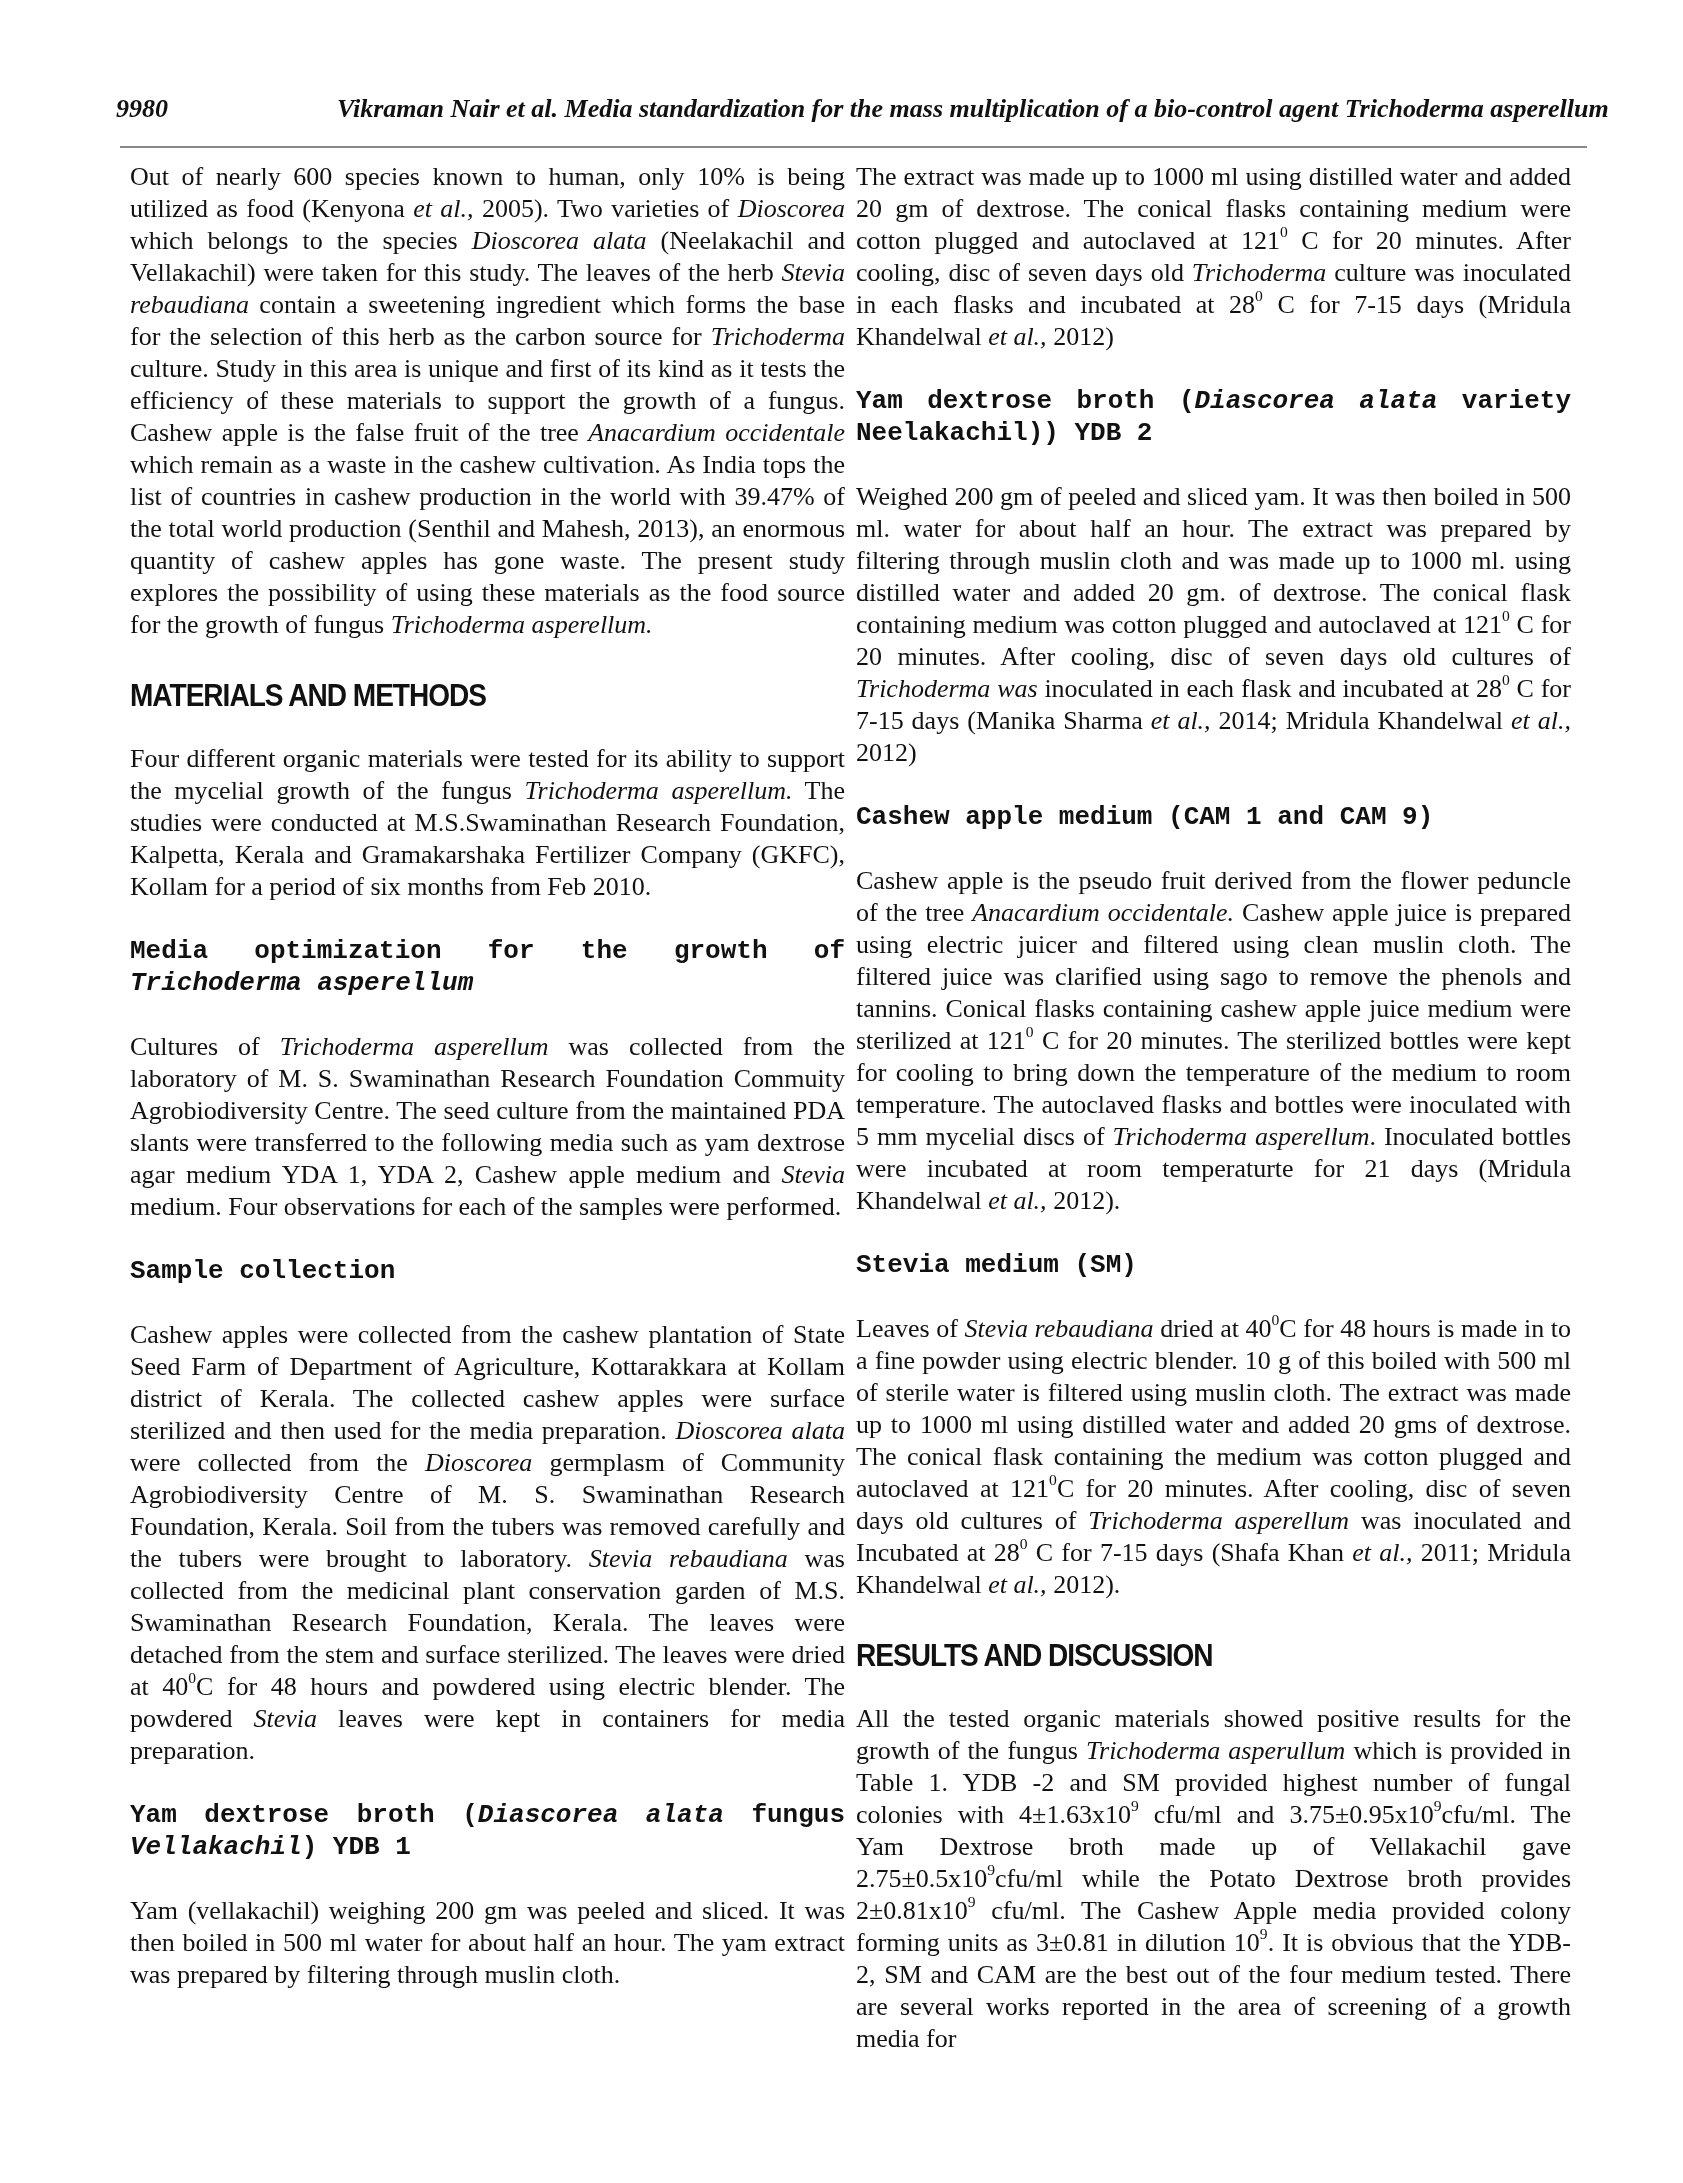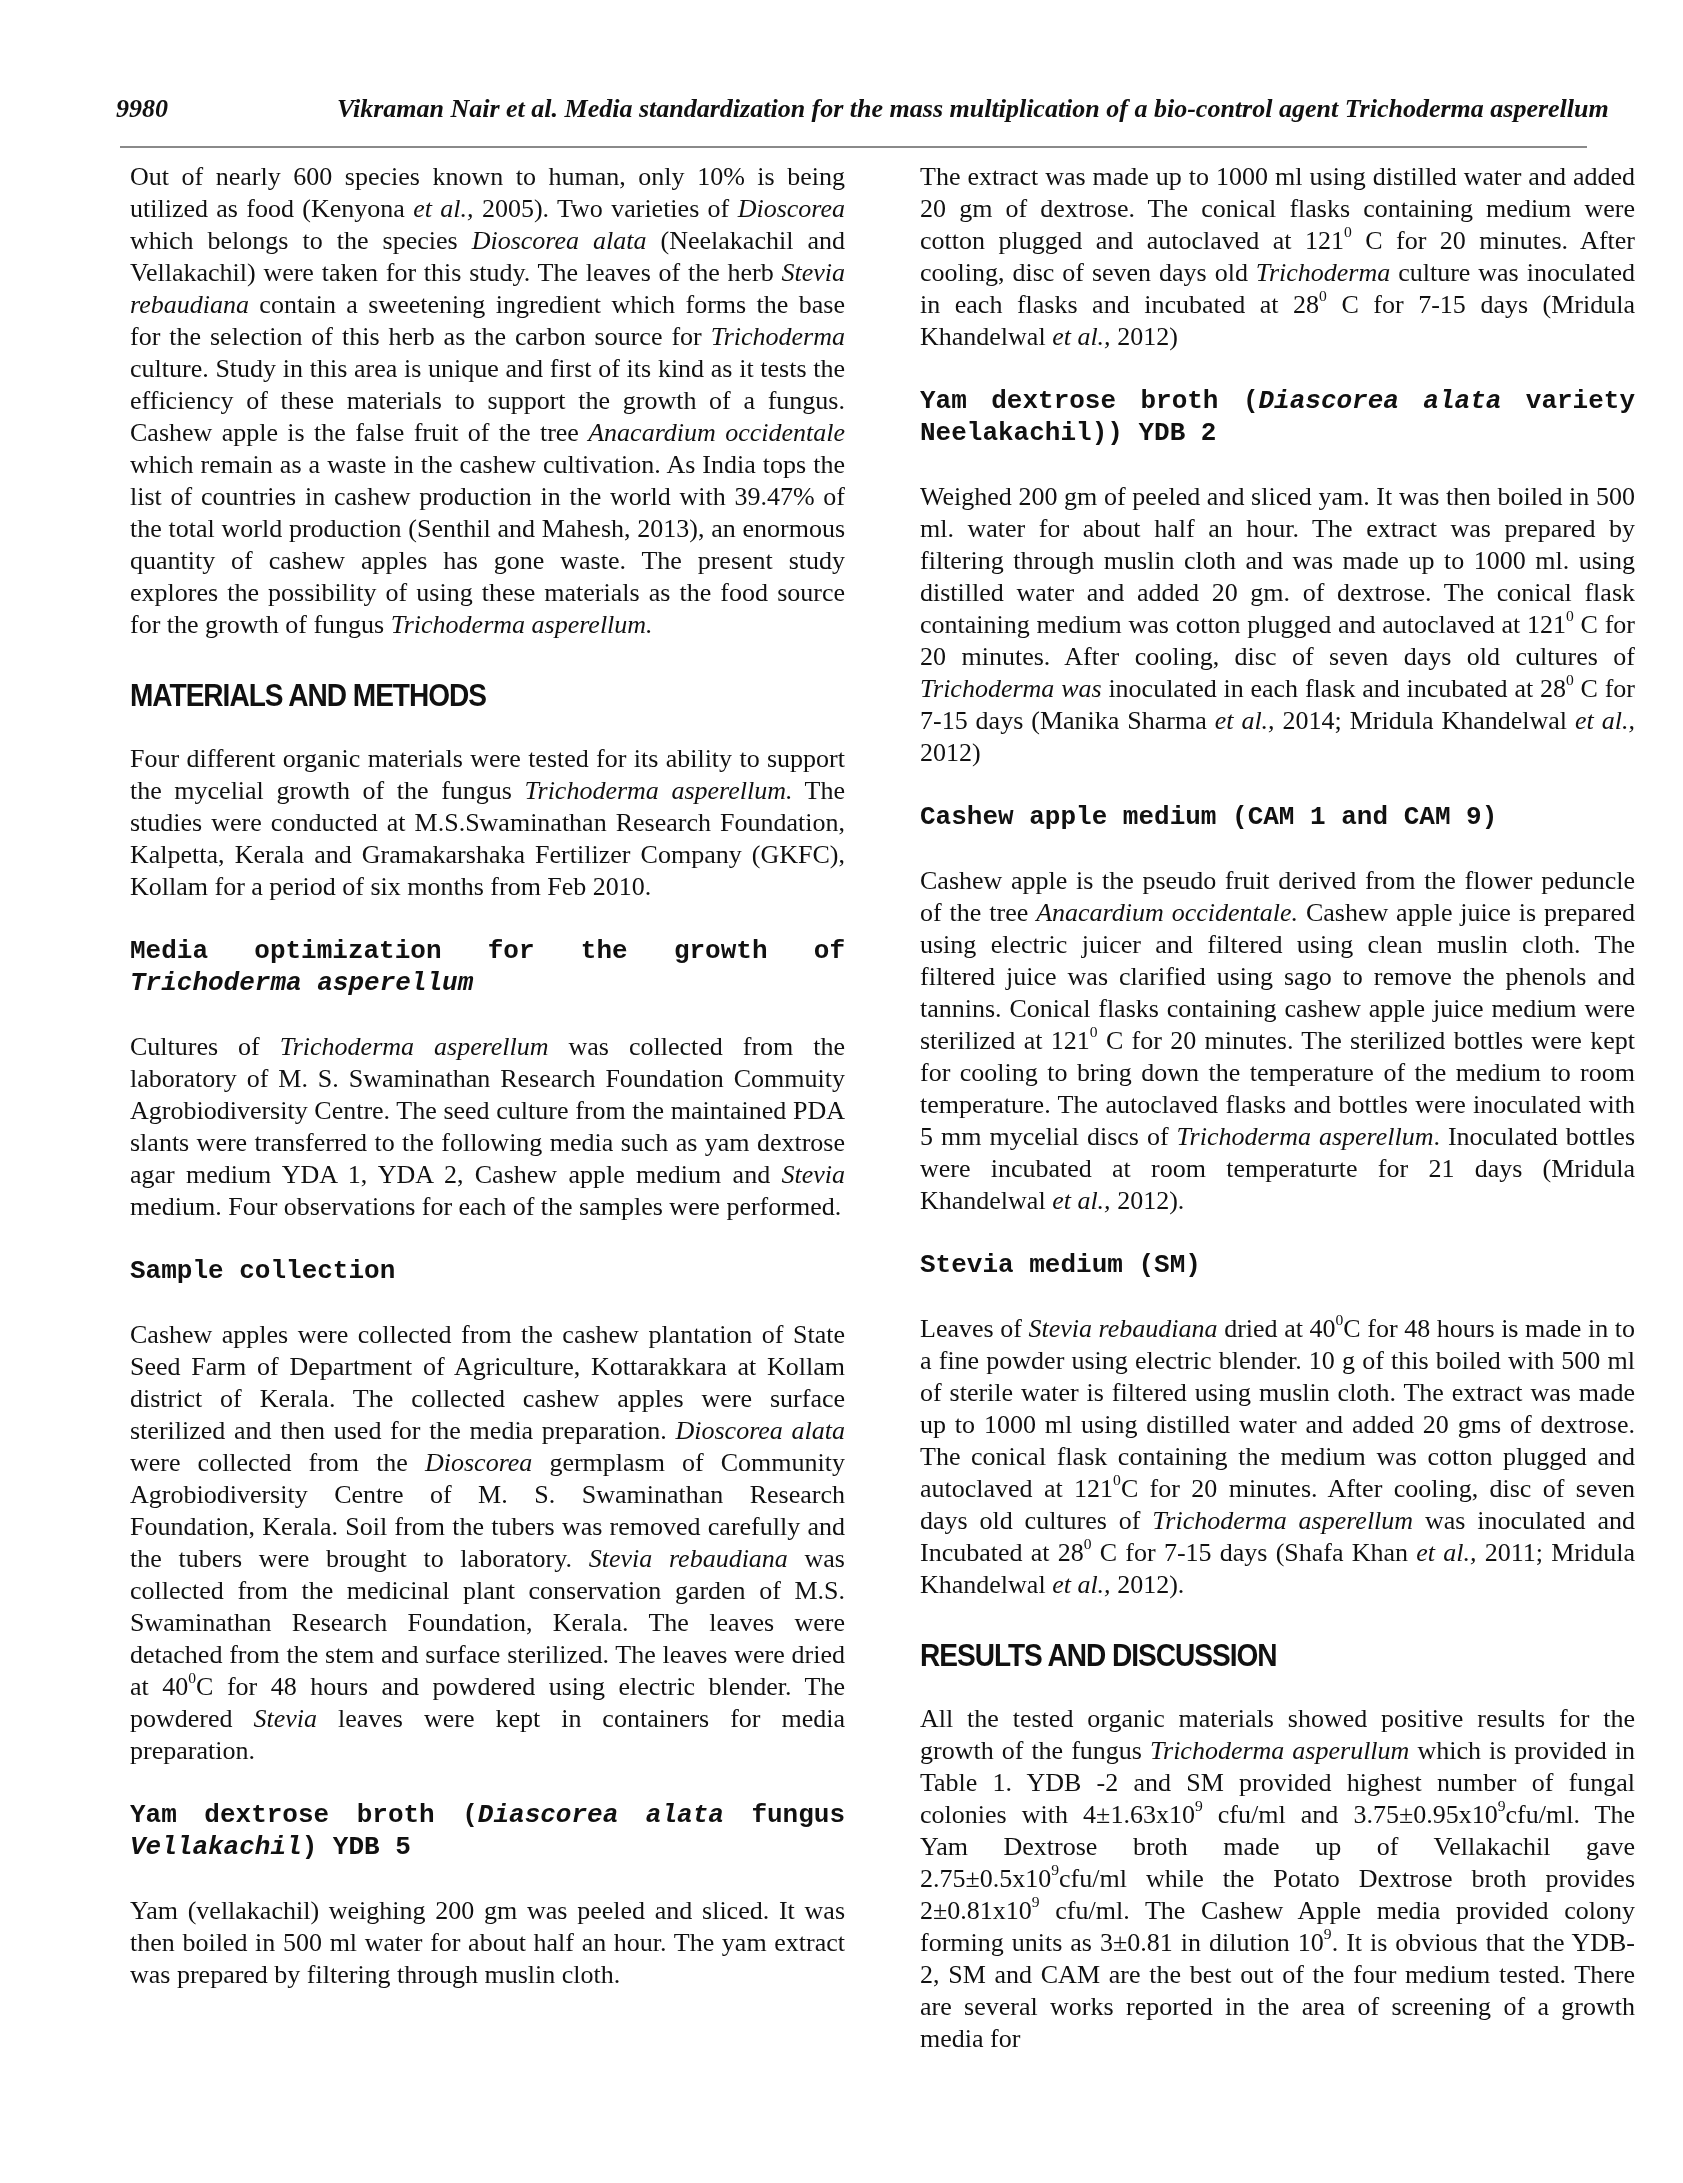--- a/index.html
+++ b/index.html
@@ -15,21 +15,21 @@
   .running-header .page-num { position: absolute; left: 0; top: 0; }
   .running-header .running-title { position: absolute; left: 221px; top: 0; white-space: nowrap; text-align: right; }
   .header-rule {
     position: absolute; top: 146px; left: 120px; width: 1467px; height: 2.2px; background: #8a8a8a;
   }
   .column {
     position: absolute; top: 161px; width: 715px;
     font-size: 26px; line-height: 32px; text-align: justify;
   }
   .col-left { left: 130px; }
-  .col-right { left: 920px; }
+  .col-right { left: 856px; }
   .para { margin: 0 0 32px 0; text-align: justify; }
   .para:last-child { margin-bottom: 0; }
   .subhead { margin: 0 0 32px 0; font-weight: bold; text-align: justify; font-family: Liberation Mono, monospace; }
   .section-head {
     margin: 5.8px 0 26px 0; font-family: "Liberation Sans", sans-serif; font-weight: bold;
     font-size: 30.5px; line-height: 44px; letter-spacing: -1.1px; transform: scaleX(0.92); transform-origin: left;
   }
   i, .it { font-style: italic; }
   sup { font-size: 60%; line-height: 0; vertical-align: 0.75em; }
 </style>
@@ -43,21 +43,21 @@
 <div class="header-rule"></div>
 
 <div class="column col-left">
     <p class="para"><span>Out of nearly 600 species known to human, only 10% is being utilized as food (Kenyona </span><i>et al.,</i><span> 2005). Two varieties of </span><i>Dioscorea</i><span> which belongs to the species </span><i>Dioscorea alata</i><span> (Neelakachil and Vellakachil) were taken for this study. The leaves of the herb </span><i>Stevia rebaudiana</i><span> contain a sweetening ingredient which forms the base for the selection of this herb as the carbon source for </span><i>Trichoderma</i><span> culture. Study in this area is unique and first of its kind as it tests the efficiency of these materials to support the growth of a fungus. Cashew apple is the false fruit of the tree </span><i>Anacardium occidentale</i><span> which remain as a waste in the cashew cultivation. As India tops the list of countries in cashew production in the world with 39.47% of the total world production (Senthil and Mahesh, 2013), an enormous quantity of cashew apples has gone waste. The present study explores the possibility of using these materials as the food source for the growth of fungus </span><i>Trichoderma asperellum.</i></p>
     <div class="section-head"><span>MATERIALS AND METHODS</span></div>
     <p class="para"><span>Four different organic materials were tested for its ability to support the mycelial growth of the fungus </span><i>Trichoderma asperellum.</i><span> The studies were conducted at M.S.Swaminathan Research Foundation, Kalpetta, Kerala and Gramakarshaka Fertilizer Company (GKFC), Kollam for a period of six months from Feb 2010.</span></p>
     <div class="subhead"><span>Media optimization for the growth of </span><i>Trichoderma asperellum</i></div>
     <p class="para"><span>Cultures of </span><i>Trichoderma asperellum</i><span> was collected from the laboratory of M. S. Swaminathan Research Foundation Commuity Agrobiodiversity Centre. The seed culture from the maintained PDA slants were transferred to the following media such as yam dextrose agar medium YDA 1, YDA 2, Cashew apple medium and </span><i>Stevia</i><span> medium.  Four observations for each of the samples were performed.</span></p>
     <div class="subhead"><span>Sample collection</span></div>
     <p class="para"><span>Cashew apples were collected from the cashew plantation of State Seed Farm of Department of Agriculture, Kottarakkara at Kollam district of Kerala. The collected cashew apples were surface sterilized and then used for the media preparation. </span><i>Dioscorea alata</i><span> were collected from the </span><i>Dioscorea</i><span> germplasm of Community Agrobiodiversity Centre of M. S. Swaminathan Research Foundation, Kerala. Soil from the tubers was removed carefully and the tubers were brought to laboratory. </span><i>Stevia rebaudiana</i><span> was collected from the medicinal plant conservation garden of M.S. Swaminathan Research Foundation, Kerala. The leaves were detached from the stem and surface sterilized. The leaves were dried at 40</span><sup>0</sup><span>C for 48 hours and powdered using electric blender. The powdered </span><i>Stevia</i><span> leaves were kept in containers for media preparation.</span></p>
-    <div class="subhead"><span>Yam dextrose broth (</span><i>Diascorea alata</i><span> fungus </span><i>Vellakachil</i><span>) YDB 5</span></div>
+    <div class="subhead"><span>Yam dextrose broth (</span><i>Diascorea alata</i><span> fungus </span><i>Vellakachil</i><span>) YDB 1</span></div>
     <p class="para"><span>Yam (vellakachil) weighing 200 gm was peeled and sliced. It was then boiled in 500 ml water for about half an hour. The yam extract was prepared by filtering through muslin cloth.</span></p>
   </div>
 <div class="column col-right">
     <p class="para"><span>The extract was made up to 1000 ml using distilled water and added 20 gm of dextrose. The conical flasks containing medium were cotton plugged and autoclaved at 121</span><sup>0</sup><span> C for 20 minutes. After cooling, disc of seven days old </span><i>Trichoderma</i><span> culture was inoculated in each flasks and incubated at 28</span><sup>0</sup><span> C for 7-15 days (Mridula Khandelwal </span><i>et al.,</i><span> 2012)</span></p>
     <div class="subhead"><span>Yam dextrose broth (</span><i>Diascorea alata</i><span> variety Neelakachil)) YDB 2</span></div>
     <p class="para"><span>Weighed 200 gm of peeled and sliced yam.   It was then boiled in 500 ml. water for about half an hour. The extract was prepared by filtering through muslin cloth and was made up to 1000 ml. using distilled water and added 20 gm. of dextrose. The conical flask containing medium was cotton plugged and autoclaved at 121</span><sup>0</sup><span> C for 20 minutes. After cooling, disc of seven days old cultures of </span><i>Trichoderma was</i><span> inoculated in each flask and incubated at 28</span><sup>0</sup><span> C for 7-15 days (Manika Sharma </span><i>et al.,</i><span> 2014; Mridula Khandelwal </span><i>et al.,</i><span> 2012)</span></p>
     <div class="subhead"><span>Cashew apple medium (CAM 1 and CAM 9)</span></div>
     <p class="para"><span>Cashew apple is the pseudo fruit derived from the flower peduncle of the tree </span><i>Anacardium occidentale.</i><span> Cashew apple juice is prepared using electric juicer and filtered using clean muslin cloth. The filtered juice was clarified using sago to remove the phenols and tannins. Conical flasks containing cashew apple juice medium were sterilized at 121</span><sup>0</sup><span> C for 20 minutes. The sterilized bottles were kept for cooling to bring down the temperature of the medium to room temperature. The autoclaved flasks and bottles were inoculated with 5 mm mycelial discs of </span><i>Trichoderma asperellum</i><span>. Inoculated bottles were incubated at room temperaturte for 21 days (Mridula Khandelwal </span><i>et al.,</i><span> 2012).</span></p>
     <div class="subhead"><span>Stevia medium (SM)</span></div>
     <p class="para"><span>Leaves of </span><i>Stevia rebaudiana</i><span>  dried at 40</span><sup>0</sup><span>C for 48 hours is made in to a fine powder using electric blender. 10 g of this boiled with 500 ml of sterile water is  filtered using muslin cloth. The extract was made up to 1000 ml using distilled water and added 20 gms of dextrose. The conical flask containing the medium was cotton plugged and autoclaved at 121</span><sup>0</sup><span>C for 20 minutes. After cooling, disc of seven days old cultures of </span><i>Trichoderma asperellum</i><span>  was inoculated and Incubated at 28</span><sup>0</sup><span> C for 7-15 days (Shafa Khan </span><i>et al.,</i><span> 2011; Mridula Khandelwal </span><i>et al.,</i><span> 2012).</span></p>

